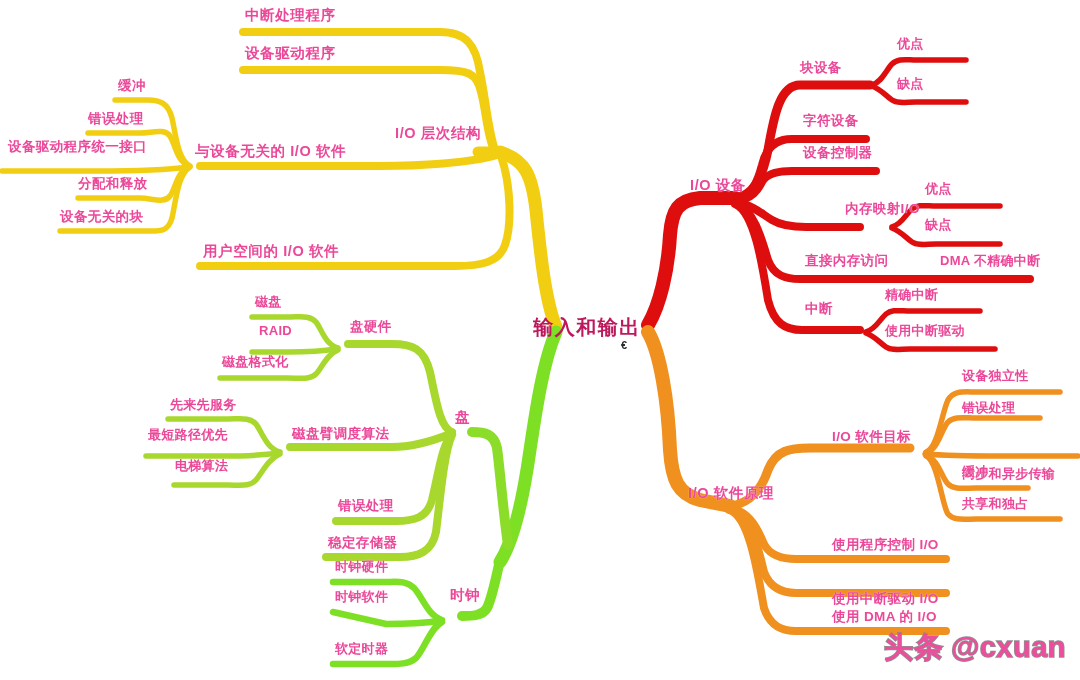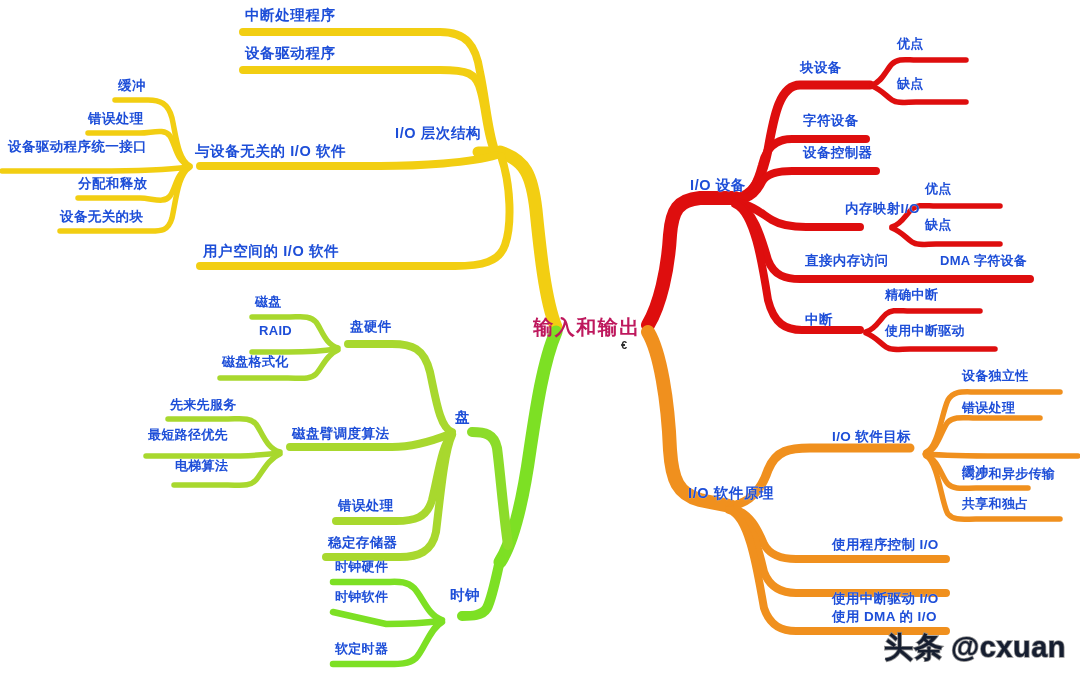--- a/index.html
+++ b/index.html
@@ -25,21 +25,21 @@
     position: absolute;
     left: 0; top: 0;
     width: 1080px;
     height: 680px;
     pointer-events: none;
   }
   .node-label {
     position: absolute;
     white-space: nowrap;
     font-weight: bold;
-    color: #1d4ed8;
+    color: #ec4899;
     letter-spacing: 0.2px;
     line-height: 1;
     transform: translateY(-100%);
     text-shadow: 0 0 1px rgba(255,255,255,0.85);
   }
   .lvl-root {
     font-size: 20px;
     letter-spacing: 1.5px;
     color: #be185d;
   }
@@ -60,21 +60,21 @@
     color: #2b2b2b;
     letter-spacing: 0;
   }
   .watermark {
     position: absolute;
     right: 14px;
     bottom: 12px;
     display: flex;
     align-items: baseline;
     gap: 7px;
-    color: #0f172a;
+    color: #ec4899;
     font-weight: bold;
     opacity: 0.97;
     -webkit-text-stroke: 1.6px #8d8d8d;
     paint-order: stroke fill;
   }
   .wm-brand { font-size: 29px; letter-spacing: 1px; }
   .wm-handle { font-size: 29px; letter-spacing: 0.5px; }
 </style>
 </head>
 <body>
@@ -196,26 +196,26 @@
       <div class="node-label lvl-3 anchor-left" style="left: 175px; top: 472px;">电梯算法</div>
       <div class="node-label lvl-3 anchor-left" style="left: 335px; top: 573px;">时钟硬件</div>
       <div class="node-label lvl-3 anchor-left" style="left: 335px; top: 603px;">时钟软件</div>
       <div class="node-label lvl-3 anchor-left" style="left: 335px; top: 655px;">软定时器</div>
       <div class="node-label lvl-1 anchor-left" style="left: 690px; top: 192px;">I/O 设备</div>
       <div class="node-label lvl-2 anchor-left" style="left: 800px; top: 74px;">块设备</div>
       <div class="node-label lvl-2 anchor-left" style="left: 803px; top: 127px;">字符设备</div>
       <div class="node-label lvl-2 anchor-left" style="left: 803px; top: 159px;">设备控制器</div>
       <div class="node-label lvl-2 anchor-left" style="left: 805px; top: 215px; padding-left: 40px;">内存映射I/O</div>
       <div class="node-label lvl-2 anchor-left" style="left: 805px; top: 267px;">直接内存访问</div>
-      <div class="node-label lvl-2 anchor-left" style="left: 805px; top: 326px;">中断</div>
+      <div class="node-label lvl-2 anchor-left" style="left: 805px; top: 315px;">中断</div>
       <div class="node-label lvl-3 anchor-left" style="left: 897px; top: 50px;">优点</div>
       <div class="node-label lvl-3 anchor-left" style="left: 897px; top: 90px;">缺点</div>
       <div class="node-label lvl-3 anchor-left" style="left: 925px; top: 195px;">优点</div>
       <div class="node-label lvl-3 anchor-left" style="left: 925px; top: 231px;">缺点</div>
-      <div class="node-label lvl-3 anchor-left" style="left: 940px; top: 267px;">DMA 字符设备</div>
+      <div class="node-label lvl-3 anchor-left" style="left: 940px; top: 267px;">DMA 不精确中断</div>
       <div class="node-label lvl-3 anchor-left" style="left: 885px; top: 301px;">精确中断</div>
       <div class="node-label lvl-3 anchor-left" style="left: 885px; top: 337px;">使用中断驱动</div>
       <div class="node-label lvl-1 anchor-left" style="left: 688px; top: 500px;">I/O 软件原理</div>
       <div class="node-label lvl-2 anchor-left" style="left: 832px; top: 443px;">I/O 软件目标</div>
       <div class="node-label lvl-2 anchor-left" style="left: 832px; top: 551px;">使用程序控制 I/O</div>
       <div class="node-label lvl-2 anchor-left" style="left: 832px; top: 559px; margin-top: 46px;">使用中断驱动 I/O</div>
       <div class="node-label lvl-2 anchor-left" style="left: 832px; top: 623px;">使用 DMA 的 I/O</div>
       <div class="node-label lvl-3 anchor-left" style="left: 962px; top: 382px;">设备独立性</div>
       <div class="node-label lvl-3 anchor-left" style="left: 962px; top: 414px;">错误处理</div>
       <div class="node-label lvl-3 anchor-left" style="left: 962px; top: 446px; margin-top: 34px;">同步和异步传输</div>

